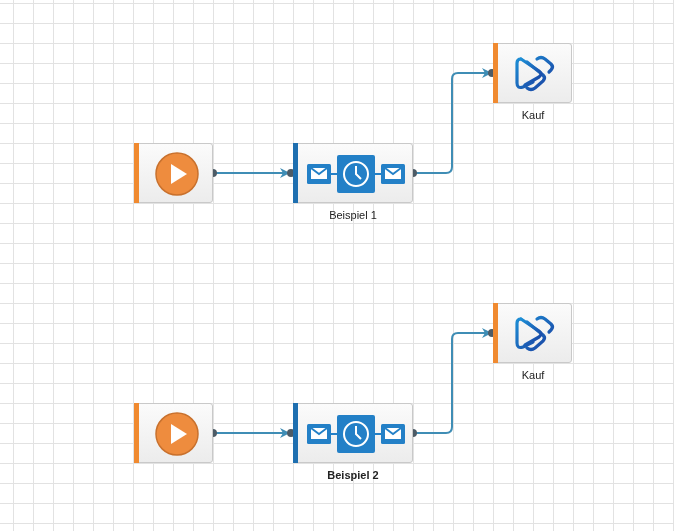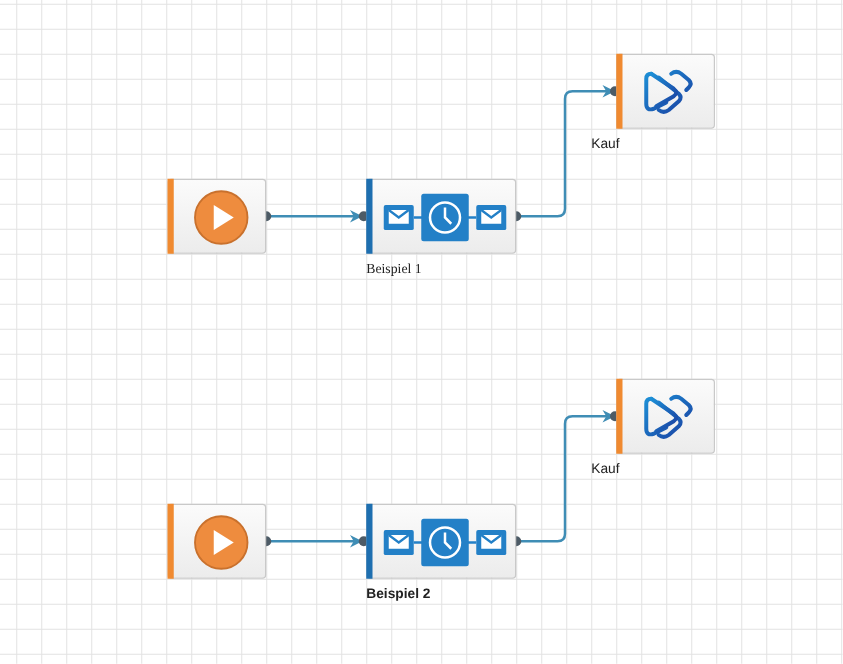--- a/index.html
+++ b/index.html
@@ -17,21 +17,21 @@
   .node {
     position:absolute; box-sizing:border-box;
     border:1px solid #c9c9c9; border-radius:3px;
     background:linear-gradient(to bottom, #fbfbfb 0%, #ececec 100%);
   }
   .node .bar { position:absolute; left:-1px; top:-1px; bottom:-1px; width:5px; }
   .node .bar.orange { background:#f08a30; }
   .node .bar.blue { background:#1e6fb0; }
   .node .icon { position:absolute; }
   .label {
-    position:absolute; font-size:11px; color:#222; text-align:left; width:120px;
+    position:absolute; font-size:11px; color:#222; text-align:center; width:120px;
   }
   .start { width:79px; height:60px; }
   .wait  { width:120px; height:60px; }
   .kauf  { width:79px; height:60px; }
 </style>
 </head>
 <body>
 
 <svg id="edges" xmlns="http://www.w3.org/2000/svg">
 
@@ -87,21 +87,21 @@
       <circle cx="50" cy="20" r="12" fill="none" stroke="#fff" stroke-width="2"></circle>
       <path d="M50,12 L50,20 L55,25" fill="none" stroke="#fff" stroke-width="2"></path>
     </g>
     <g>
       <rect x="75" y="10" width="24" height="20" rx="1.5" fill="#2380c7"></rect>
       <rect x="79" y="14" width="16" height="11" fill="#fff"></rect>
       <path d="M79,14 L87,20 L95,14" fill="none" stroke="#2380c7" stroke-width="1.8"></path>
     </g>
   </svg>
 </div>
-<div class="label" style="left:293px;top:209px;font-family:Liberation Serif, serif;">Beispiel 1</div>
+<div class="label" style="left:293px;top:209px;">Beispiel 1</div>
 
 <div class="node kauf" style="left:493px;top:43px;">
   <div class="bar orange"></div>
   <svg class="icon" style="left:19px;top:9px;" width="44" height="42" viewBox="0 0 44 42">
     <defs>
       <linearGradient id="lg1" x1="0" y1="0" x2="1" y2="1">
         <stop offset="0" stop-color="#1d8fd6"></stop>
         <stop offset="1" stop-color="#1a3fa0"></stop>
       </linearGradient>
     </defs>

